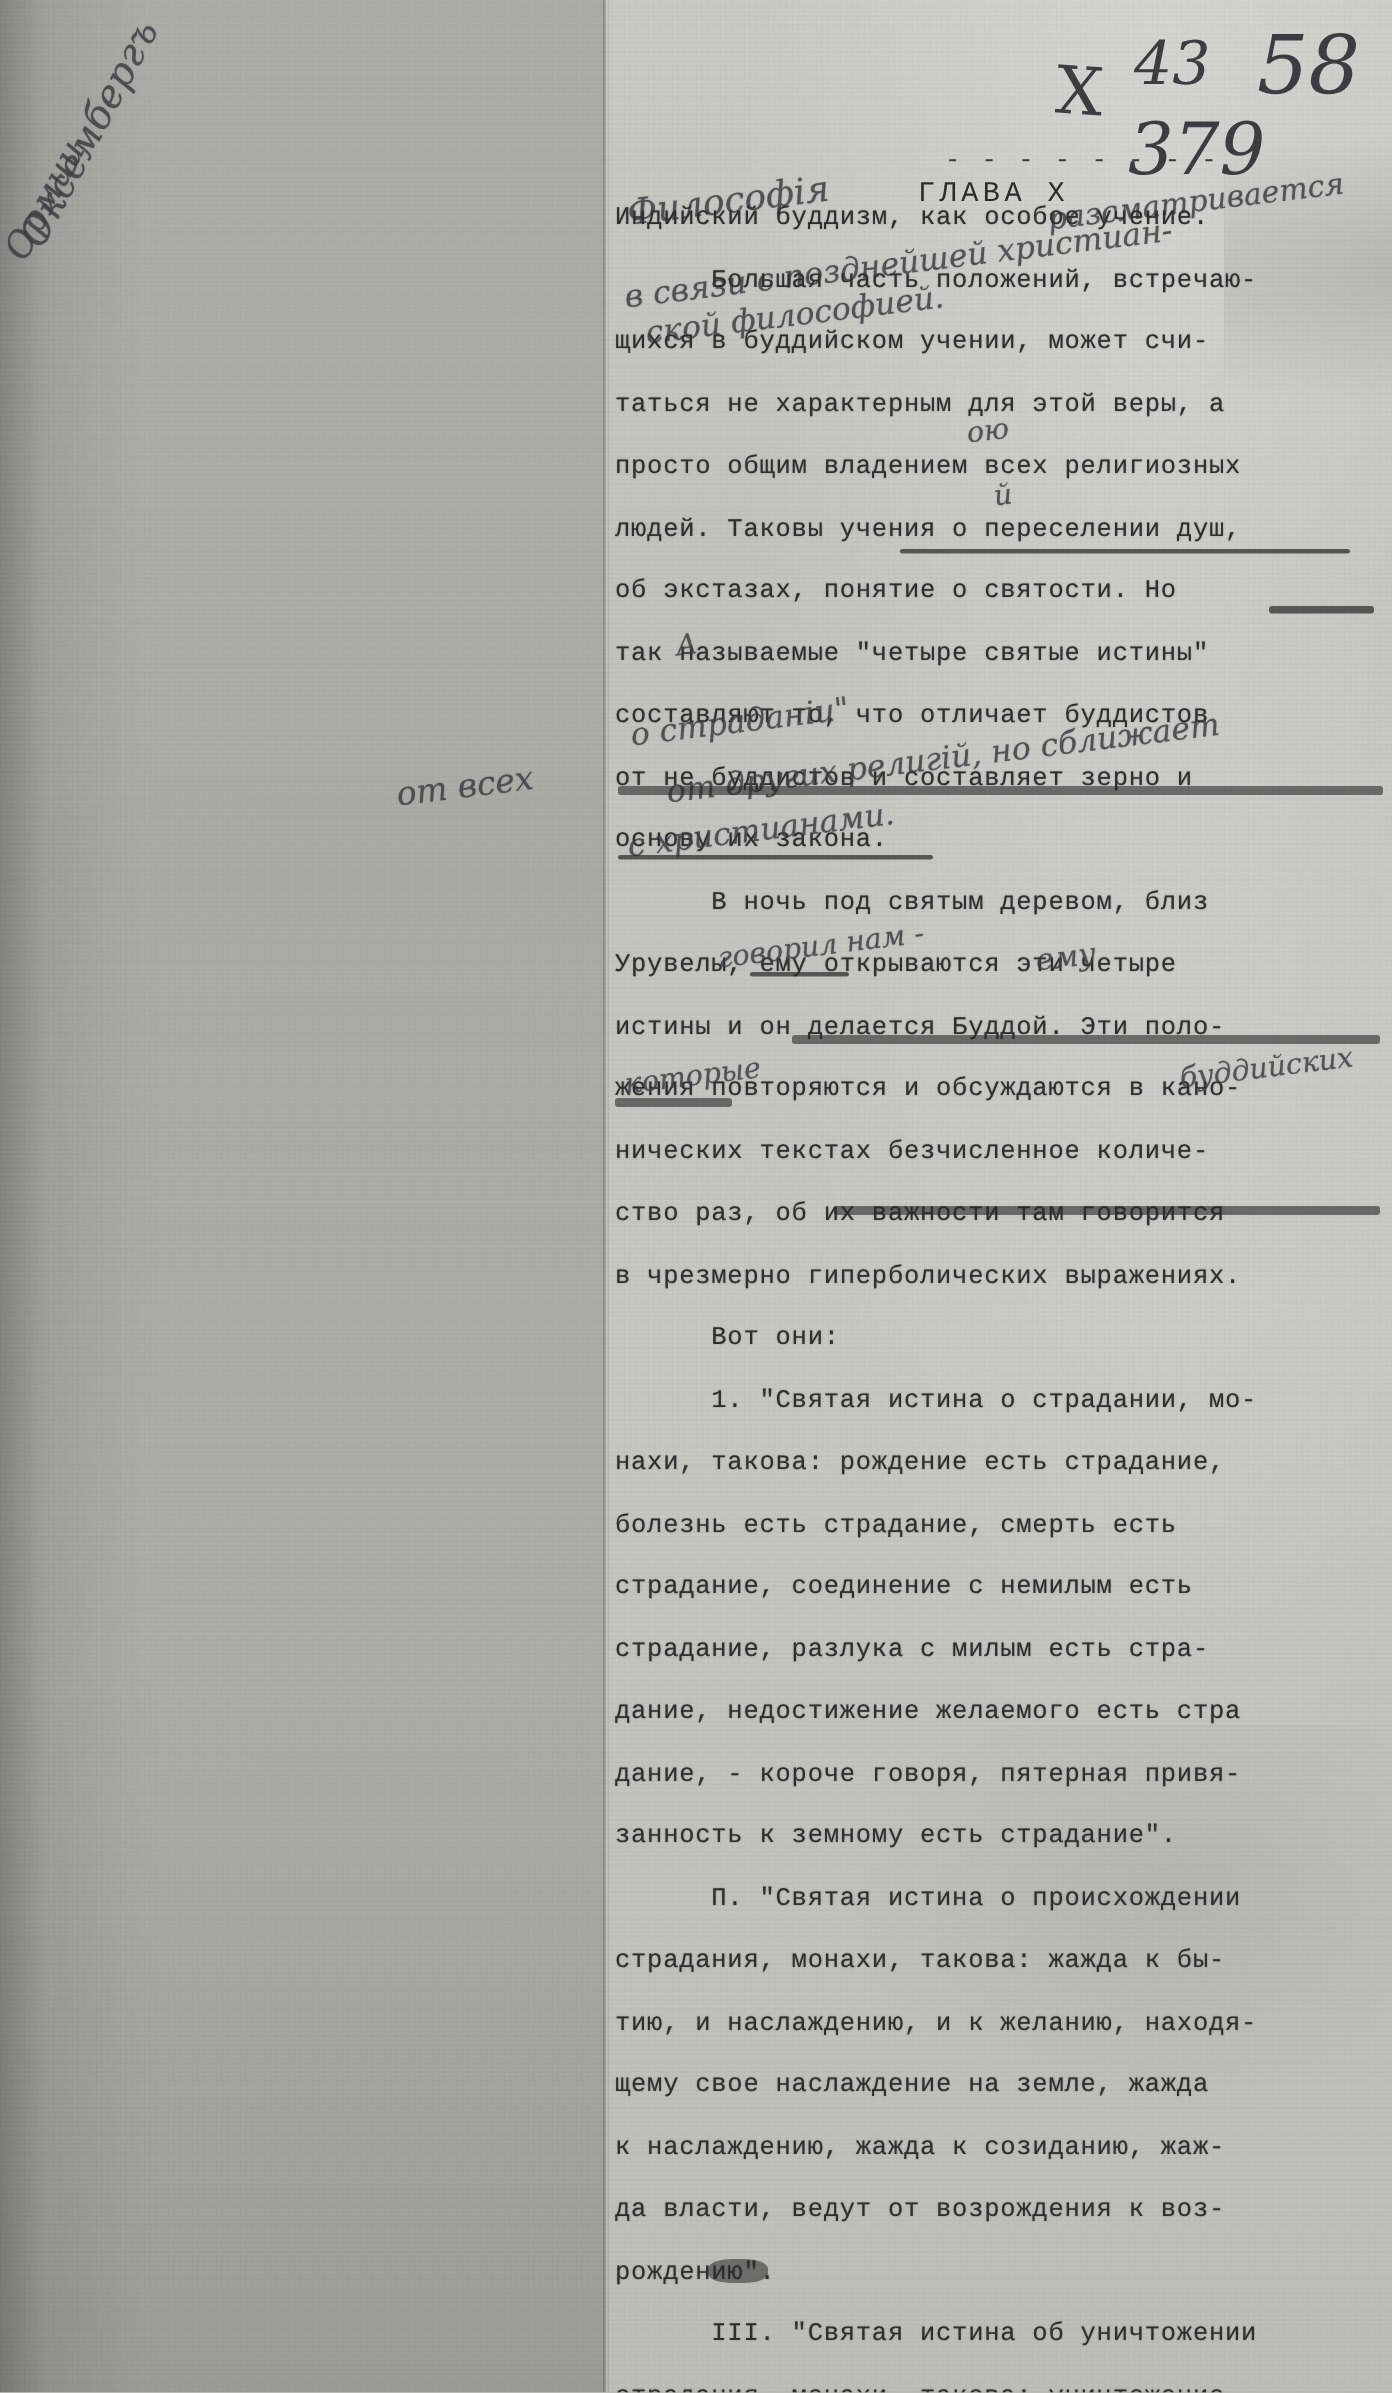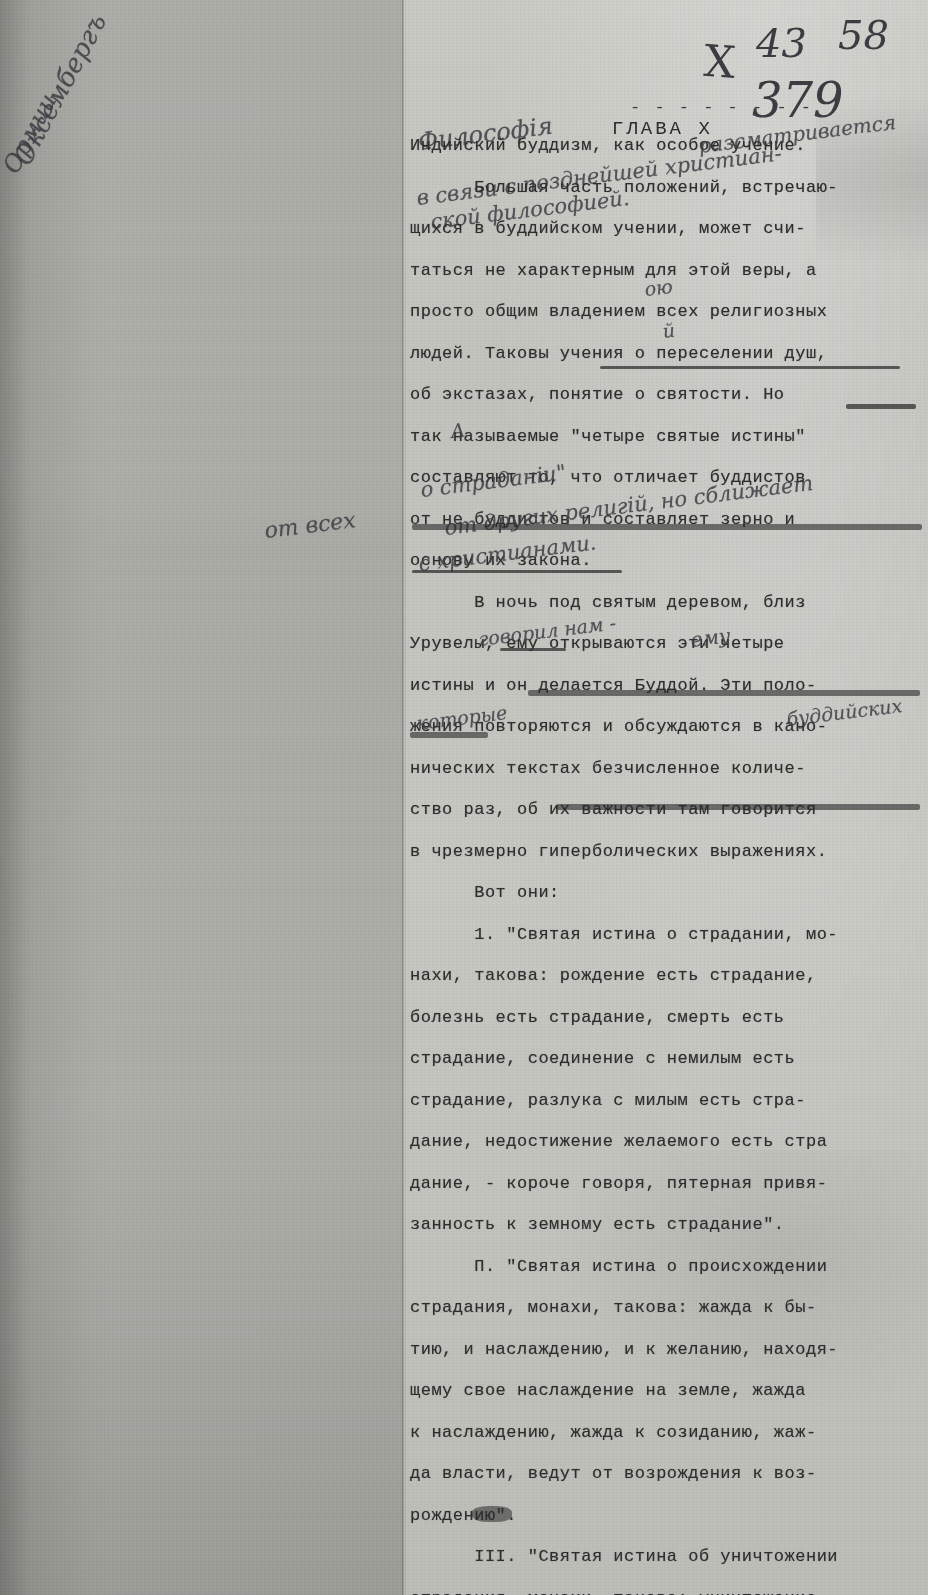--- a/index.html
+++ b/index.html
@@ -156,21 +156,21 @@
   </div>
   <div id="smudge-b"></div>
 
   <div class="hand steep" style="left:34px; top:140px; font-size:26px;">Оксембергъ</div>
   <div class="hand steep" style="left:22px; top:150px; font-size:24px;">Ормии</div>
 
   <div class="hand slant" style="left:266px; top:518px; font-size:22px;">от всех</div>
 
   <div id="xmark">X</div>
   <div class="pagenum" style="left:756px; top:20px; font-size:40px;">43</div>
-  <div class="pagenum" style="left:838px; top:12px; font-size:40px;">58</div>
+  <div class="pagenum" style="left:838px; top:12px; font-size:54px;">58</div>
   <div class="pagenum" style="left:752px; top:72px; font-size:48px;">379</div>
 
   <div id="chapter-head">ГЛАВА X</div>
   <div id="chapter-dashes">- - - - - - - -</div>
 
   <div class="hand slant" style="left:420px; top:128px; font-size:24px;">Философія</div>
   <div class="hand slant" style="left:700px; top:134px; font-size:20px;">разсматривается</div>
   <div class="hand slant" style="left:418px; top:186px; font-size:21px;">в связи с позднейшей христиан-</div>
   <div class="hand slant" style="left:432px; top:210px; font-size:21px;">ской философией.</div>
 

